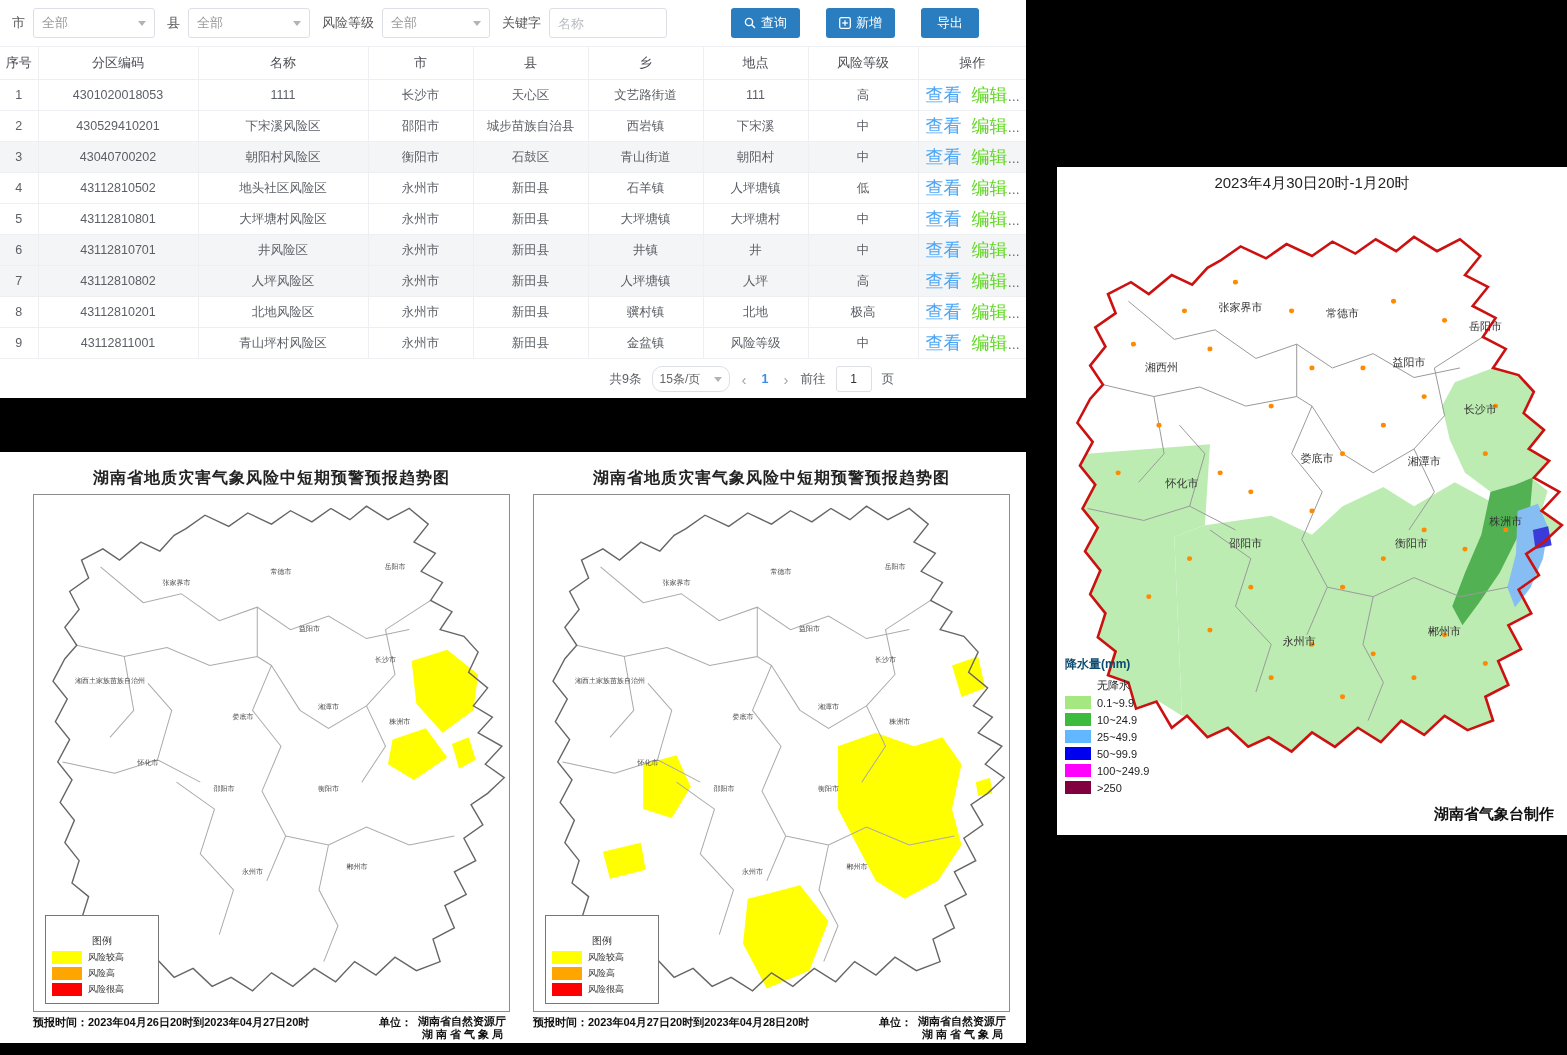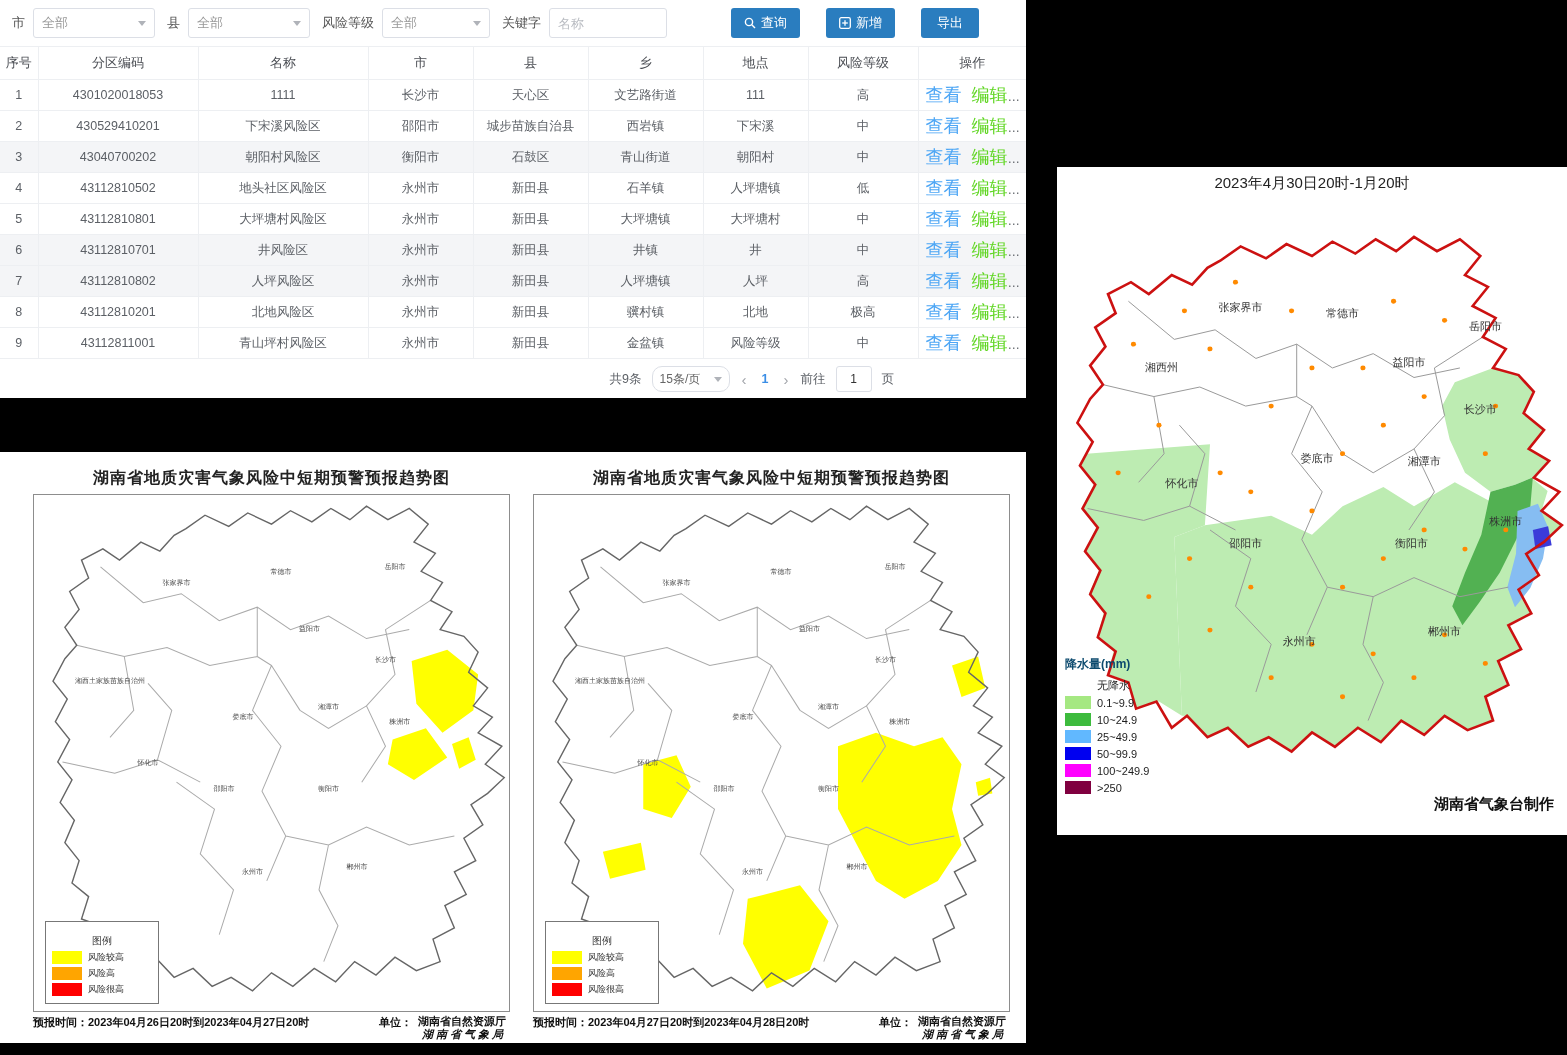--- a/index.html
+++ b/index.html
@@ -37,42 +37,42 @@
   
   .maps-panel{left:0;top:452px;width:1026px;height:591px;}
   .trend{position:absolute;top:12px;width:477px;}
   .trend.t1{left:33px;} .trend.t2{left:533px;}
   .trend-title{text-align:center;font-size:16px;font-weight:bold;color:#222;letter-spacing:1px;margin:4px 0 5px;}
   .map-box{position:relative;width:477px;height:518px;border:1px solid #8d8d8d;background:#fff;box-sizing:border-box;}
   .map-box svg{position:absolute;left:0;top:0;width:100%;height:100%;}
   .lab-layer{position:absolute;left:0;top:0;width:100%;height:100%;pointer-events:none;}
   .map-label{position:absolute;transform:translate(-50%,-50%);font-size:7px;color:#4a4a4a;white-space:nowrap;}
   .rain-label .map-label{font-size:11px;color:#333;}
-  .trend-legend{position:absolute;left:11px;bottom:7px;width:100px;border:1px solid #777;background:#fff;padding:12px 6px 4px;z-index:3;margin-top:47px;}
+  .trend-legend{position:absolute;left:11px;bottom:7px;width:100px;border:1px solid #777;background:#fff;padding:18px 6px 4px;z-index:3;margin-top:47px;}
   .trend-legend .lt{text-align:center;font-size:10px;color:#333;margin-bottom:2px;}
   .lrow{display:flex;align-items:center;gap:6px;margin:3px 0;}
   .lsw{width:30px;height:13px;flex:none;}
   .lrow span{font-size:9px;color:#333;white-space:nowrap;}
   .trend-footer{display:flex;justify-content:space-between;align-items:flex-start;margin-top:3px;font-size:11px;font-weight:bold;color:#111;}
   .unit-block{display:flex;gap:6px;padding-right:4px;}
   .unit-lines{display:flex;flex-direction:column;align-items:flex-end;line-height:13px;}
-  .unit-lines .sp{letter-spacing:3px;font-style:italic;}
+  .unit-lines .sp{letter-spacing:3px;}
 
   
   .rain-panel{left:1057px;top:167px;width:510px;height:668px;}
   .rain-title{text-align:center;font-size:18px;font-weight:bold;color:#111;margin-top:13px;}
   .rain-subtitle{text-align:center;font-size:15px;color:#222;margin-top:7px;}
   .rain-map{position:absolute;left:0;top:58px;width:510px;height:548px;}
   .rain-map svg{position:absolute;left:0;top:0;width:100%;height:100%;}
   .rain-legend{position:absolute;left:8px;top:489px;z-index:3;}
   .rain-legend .lt{font-size:12px;font-weight:bold;color:#0c4a6e;margin-bottom:4px;}
   .rrow{display:flex;align-items:center;height:17px;gap:6px;}
   .rsw{width:26px;height:13px;flex:none;}
   .rrow span{font-size:11px;color:#1d1d1d;}
-  .credit{position:absolute;right:13px;bottom:21px;font-size:15px;font-weight:bold;color:#111;}
+  .credit{position:absolute;right:13px;bottom:11px;font-size:15px;font-weight:bold;color:#111;}
 </style>
 </head>
 <body>
 
 <div class="screen">
 
   <div class="panel table-panel">
     <div class="filter-bar">
       <span class="flabel">市</span>
       <div class="sel" style="width:122px">

